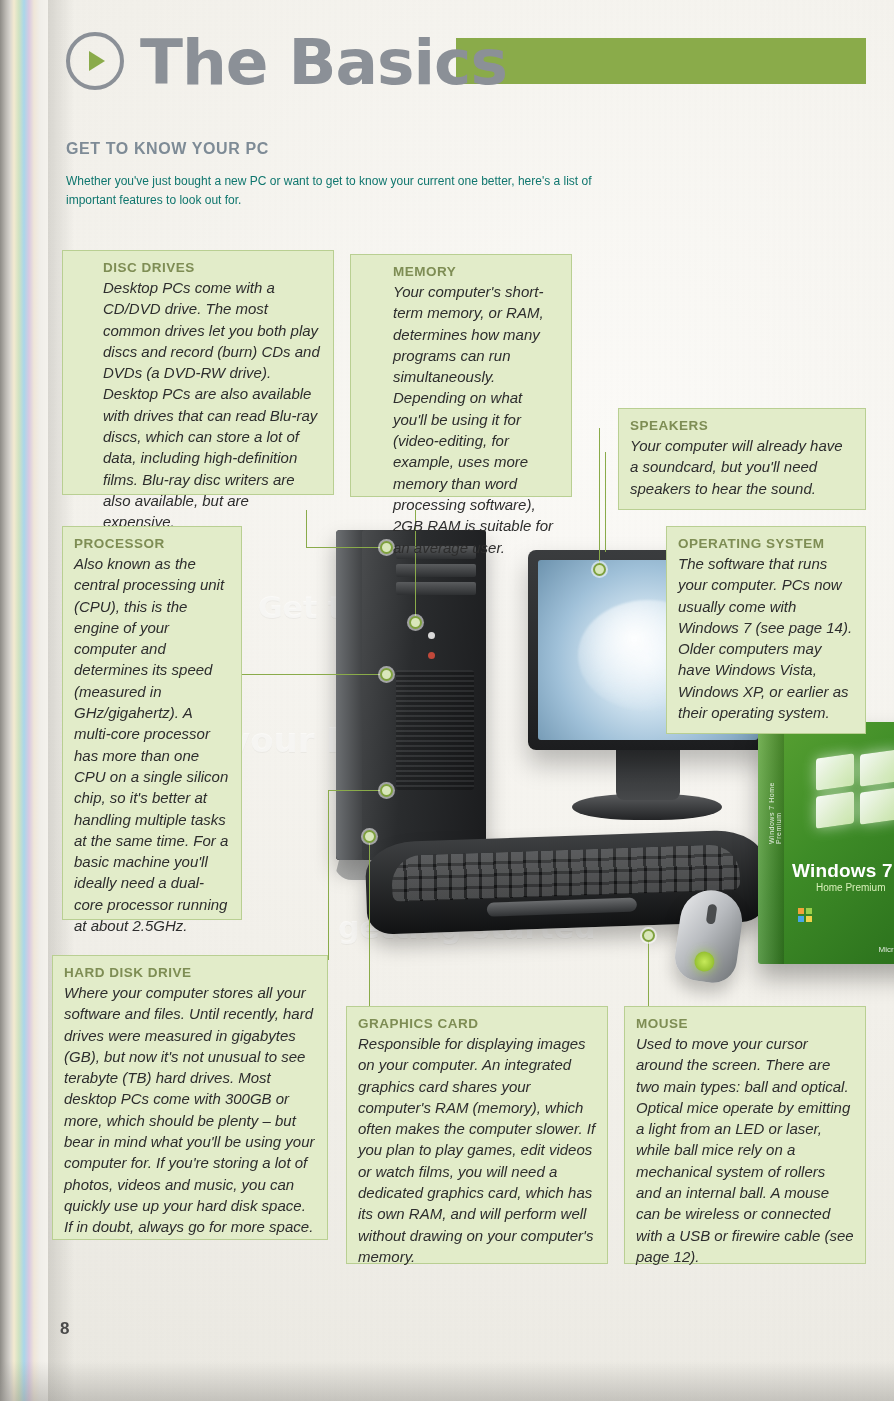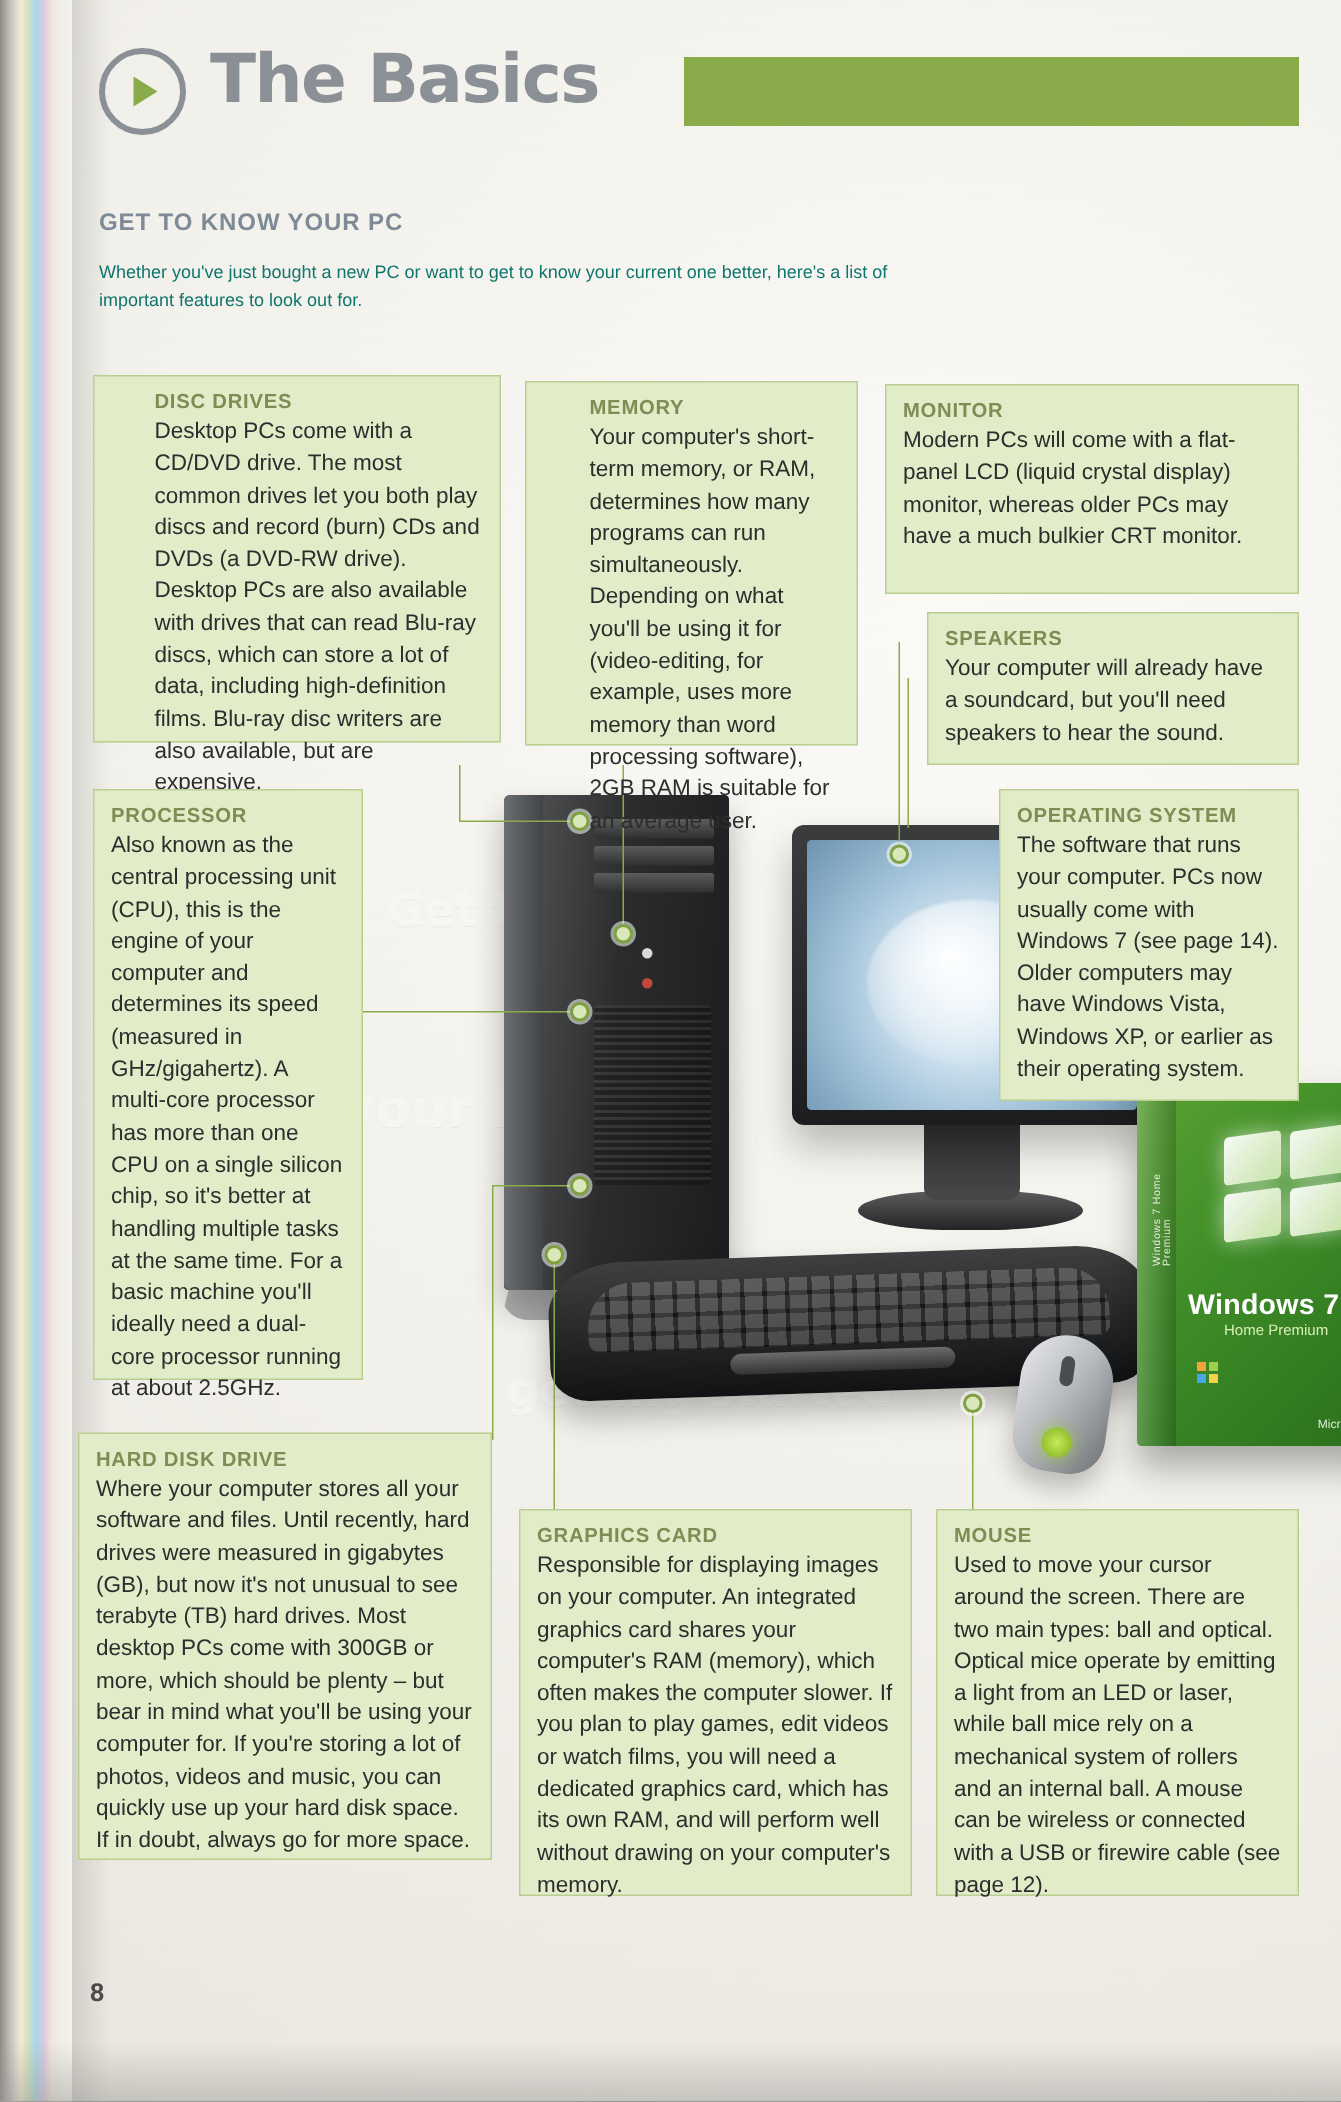--- a/index.html
+++ b/index.html
@@ -82,21 +82,21 @@
     box-sizing: border-box;
     display: flex;
     align-items: center;
     justify-content: center;
   }
   .play-badge svg { display:block; }
   .title {
     position: absolute;
     left: 80px;
     top: -2px;
-    font-size: 45px;
+    font-size: 63px;
     font-weight: bold;
     letter-spacing: -1px;
     color: #8b9097;
     font-family: "DejaVu Sans", sans-serif;
   }
   .header-bar {
     position: absolute;
     right: 4px;
     top: 10px;
     width: 410px;
@@ -370,20 +370,21 @@
     letter-spacing: .5px;
     font-weight: bold;
     color: #7e8d54;
     text-transform: uppercase;
   }
   .box p {
     margin: 0;
     font-size: 15px;
     line-height: 1.42;
     color: #2d2d2d;
+    font-style: italic;
   }
   
   .leader {
     position: absolute;
     background: #8aab4a;
   }
   .dot {
     position: absolute;
     width: 13px; height: 13px;
     border-radius: 50%;
@@ -523,24 +524,20 @@
     <div class="box" style="left:4px; top:250px; width:272px; height:245px;padding-left:40px;">
       <h3>DISC DRIVES</h3>
       <p>Desktop PCs come with a CD/DVD drive. The most common drives let you both play discs and record (burn) CDs and DVDs (a DVD-RW drive). Desktop PCs are also available with drives that can read Blu-ray discs, which can store a lot of data, including high-definition films. Blu-ray disc writers are also available, but are expensive.</p>
     </div>
 
     <div class="box" style="left:292px; top:254px; width:222px; height:243px;padding-left:42px;">
       <h3>MEMORY</h3>
       <p>Your computer's short-term memory, or RAM, determines how many programs can run simultaneously. Depending on what you'll be using it for (video-editing, for example, uses more memory than word processing software), 2GB RAM is suitable for an average user.</p>
     </div>
 
-    <div class="box" style="left:532px; top:256px; width:276px; height:140px;">
-      <h3>MONITOR</h3>
-      <p>Modern PCs will come with a flat-panel LCD (liquid crystal display) monitor, whereas older PCs may have a much bulkier CRT monitor.</p>
-    </div>
 
     <div class="box" style="left:560px; top:408px; width:248px; height:102px;">
       <h3>SPEAKERS</h3>
       <p>Your computer will already have a soundcard, but you'll need speakers to hear the sound.</p>
     </div>
 
     <div class="box" style="left:608px; top:526px; width:200px; height:208px;">
       <h3>OPERATING SYSTEM</h3>
       <p>The software that runs your computer. PCs now usually come with Windows 7 (see page 14). Older computers may have Windows Vista, Windows XP, or earlier as their operating system.</p>
     </div>

